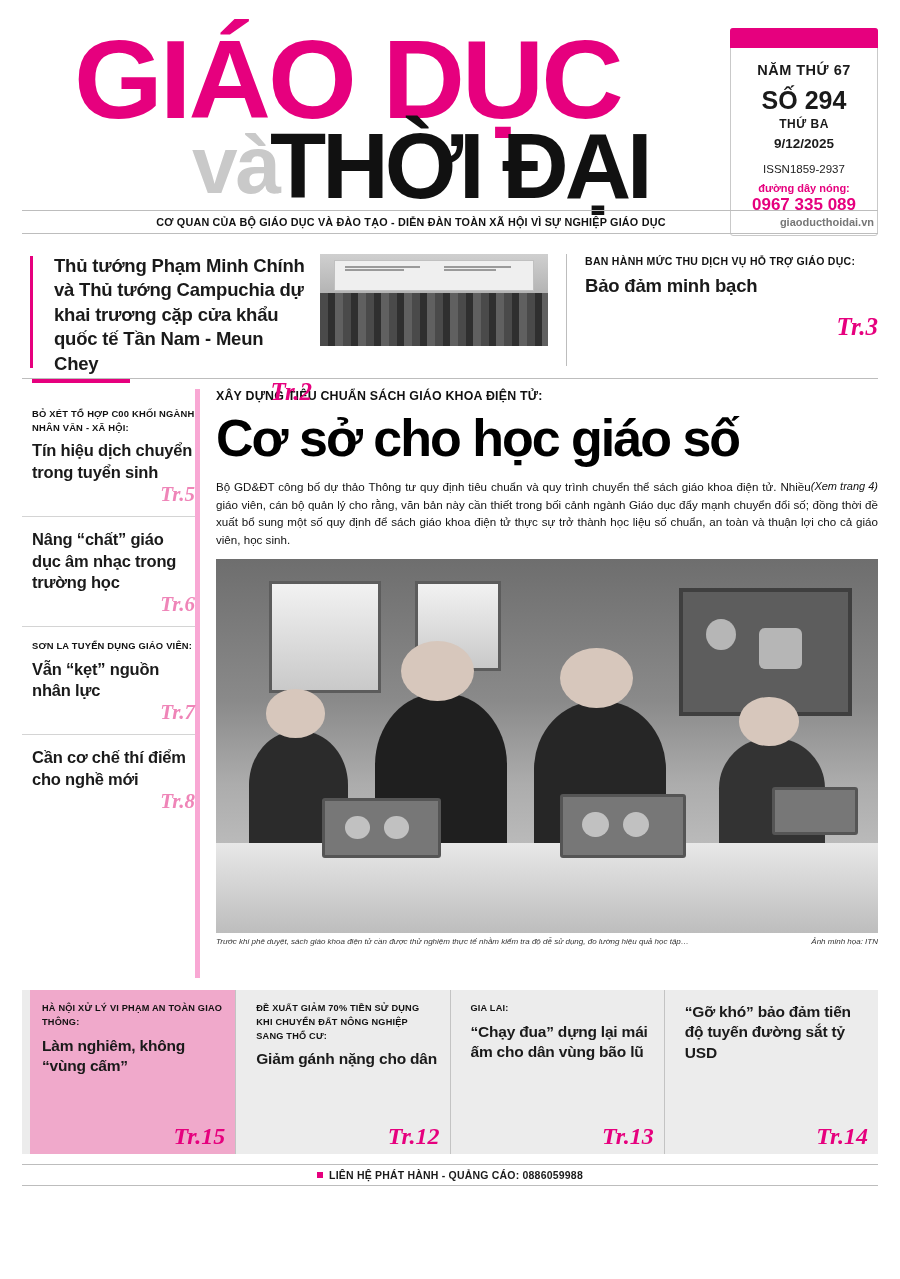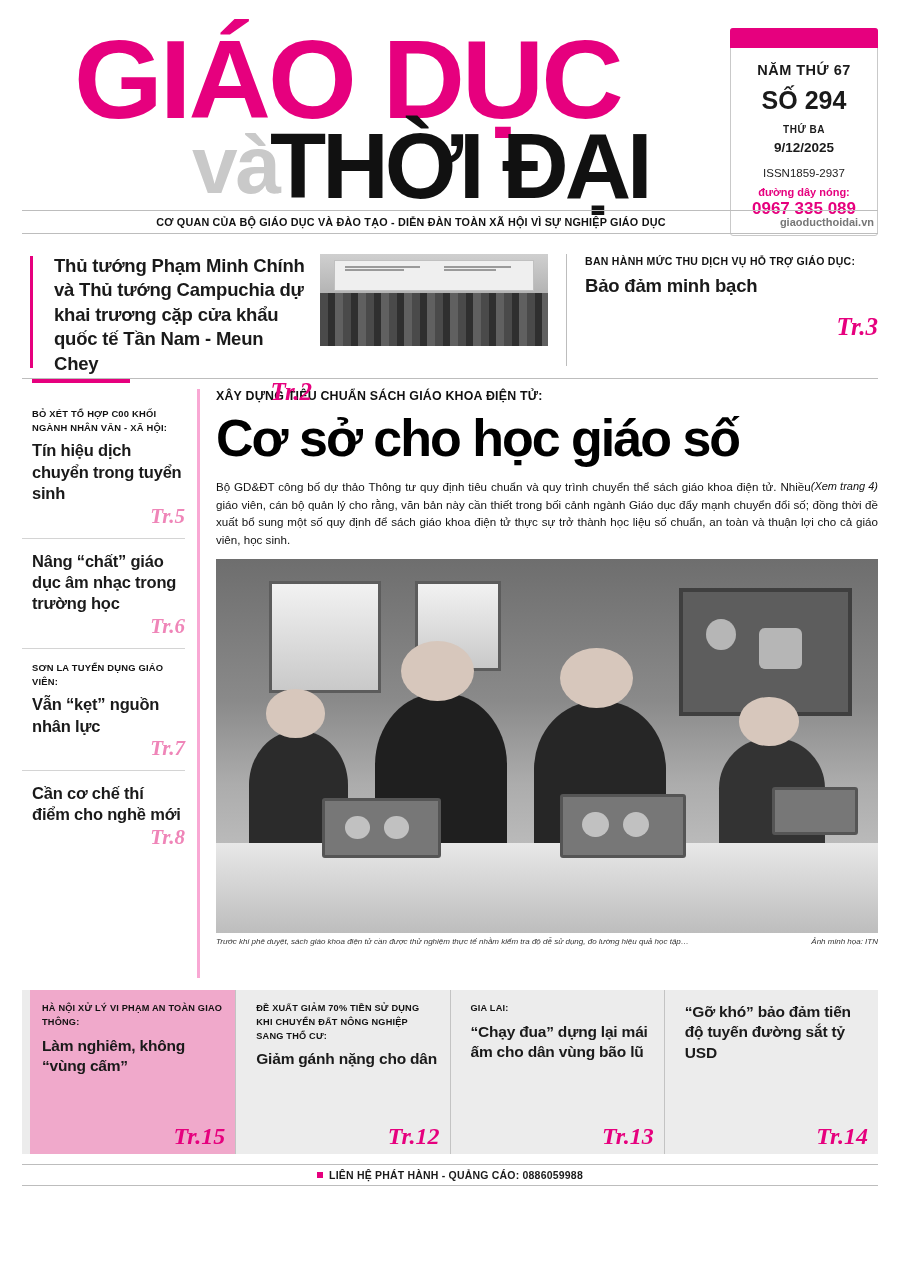--- a/index.html
+++ b/index.html
@@ -80,21 +80,21 @@
     border-radius: 3px 3px 0 0;
   }
   .issue-year {
     font-size: 14.5px; font-weight: bold; letter-spacing: .5px;
     margin-top: 14px;
   }
   .issue-num {
     font-size: 25px; font-weight: bold; margin-top: 8px;
   }
   .issue-day {
-    font-size: 10px; font-weight: bold; margin-top: 9px; letter-spacing: .5px;
+    font-size: 12px; font-weight: bold; margin-top: 2px; letter-spacing: .5px;
   }
   .issue-date {
     font-size: 13.5px; font-weight: bold; margin-top: 5px;
   }
   .issue-issn {
     font-size: 11.5px; margin-top: 12px; color: #222;
   }
   .issue-hotline-label {
     font-size: 11px; margin-top: 7px; color: #e6007e; font-weight: bold;
   }
@@ -187,22 +187,21 @@
   
   .main-grid {
     display: flex;
     margin-top: 12px;
     border-top: 1px solid #bdbdbd;
     padding-top: 10px;
     height: 600px;
   }
   .col-left {
     width: 178px;
-    border-right: 3px solid #f9a8d4;
-    padding-right: 12px;
+    border-right: 5px solid #f9a8d4;
     position: relative;
   }
   .col-left-topbar {
     position: absolute;
     left: 10px; top: -10px;
     width: 98px; height: 4px;
     background: #e6007e;
   }
   .side-item {
     padding: 0 0 0 10px;

